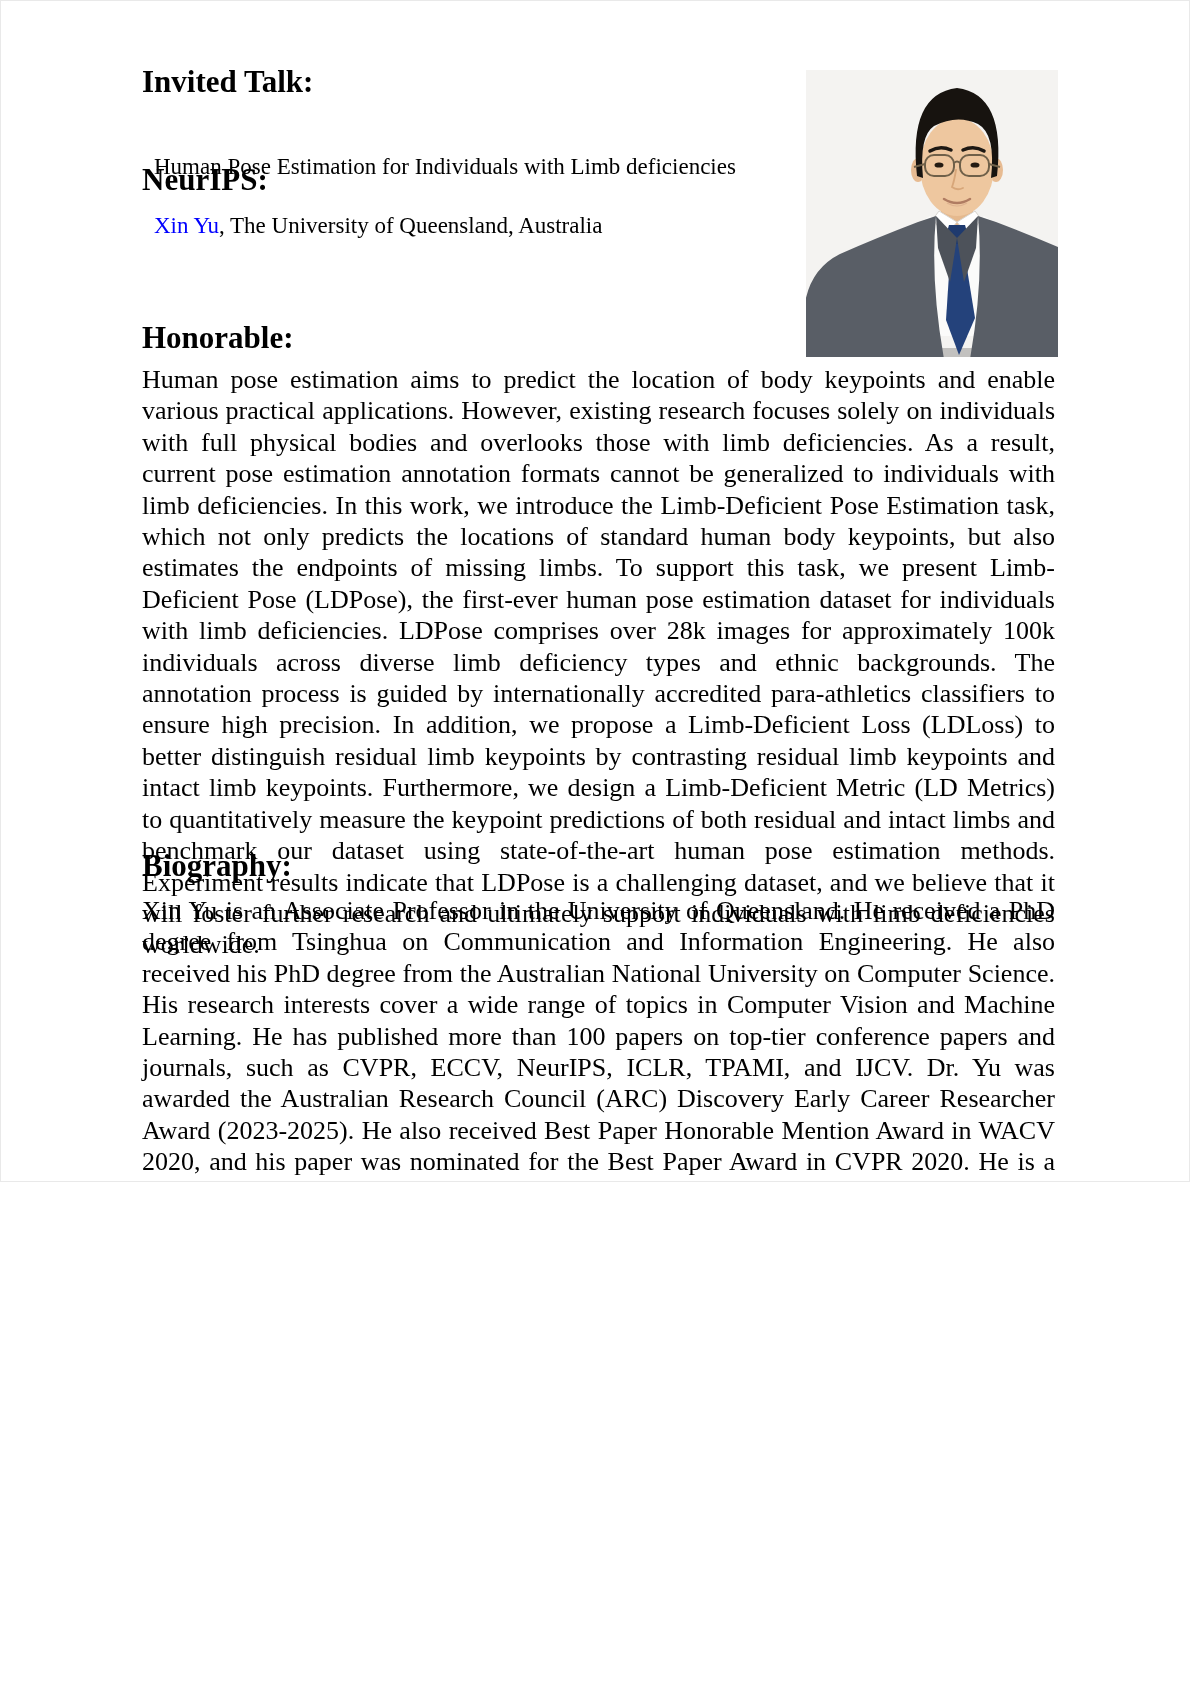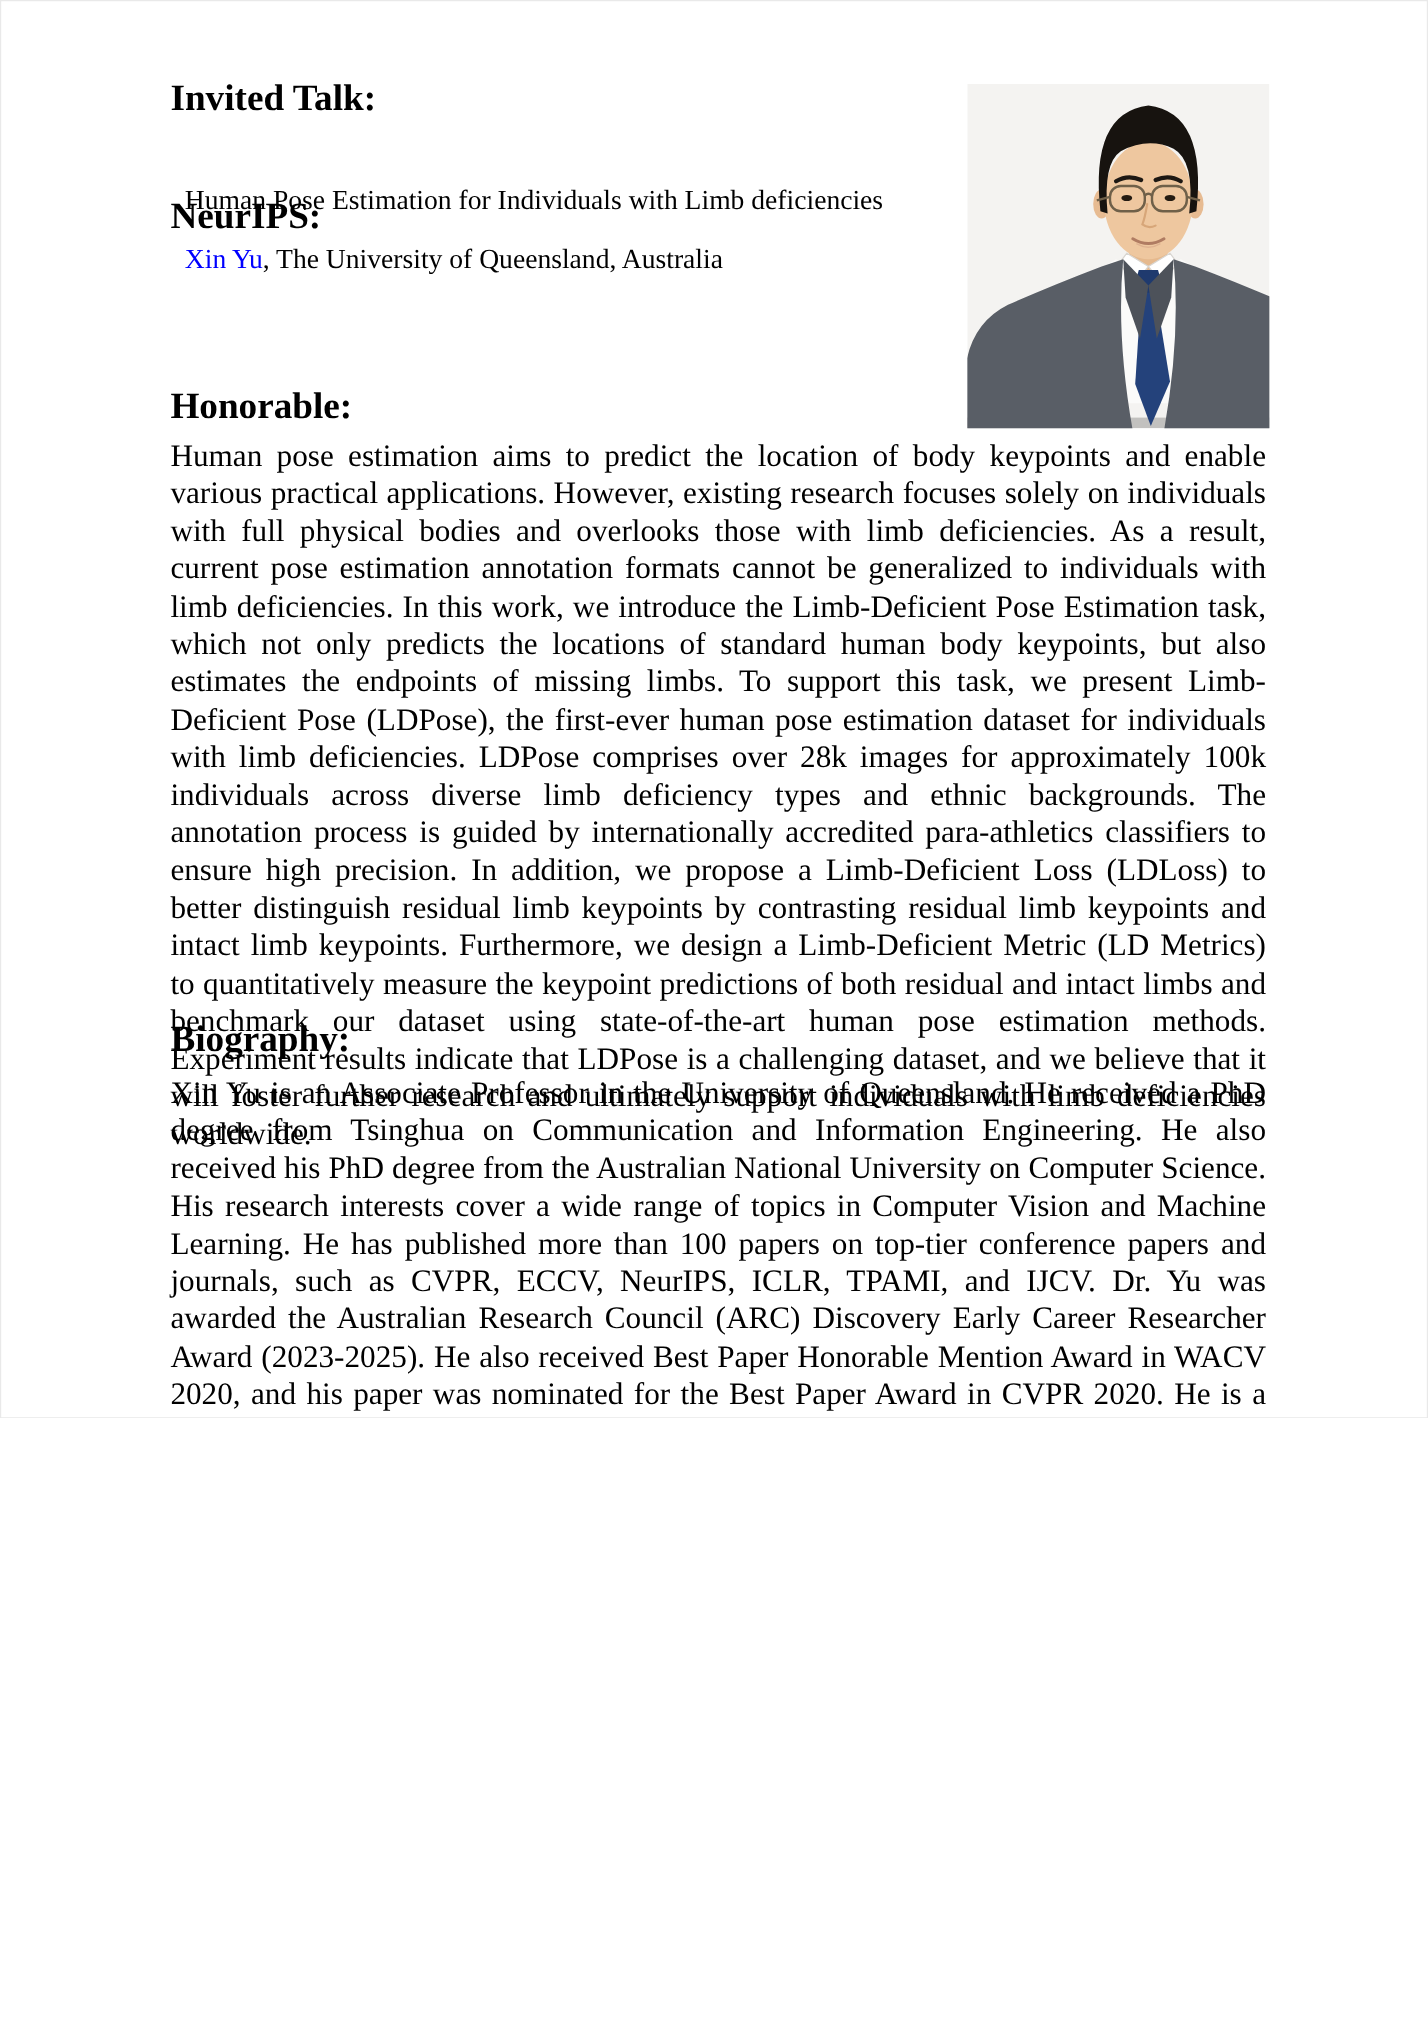--- a/index.html
+++ b/index.html
@@ -24,21 +24,21 @@
   .subline {
     position: absolute;
     left: 154px;
     font-size: 23px;
     line-height: 1.2;
     white-space: nowrap;
   }
   .h-invited   { top: 64px; }
   .talk-title  { top: 113px; margin-top: 40px; }
   .h-speaker   { top: 162px; }
-  .speaker-line{ top: 202px; }
+  .speaker-line{ top: 212px; }
   .h-abstract  { top: 320px; }
   .h-bio       { top: 848px; }
 
   .speaker-name { color: #0000FF; cursor: pointer; }
 
   .body-par {
     position: absolute;
     left: 142px;
     width: 913px;
     font-size: 26px;

